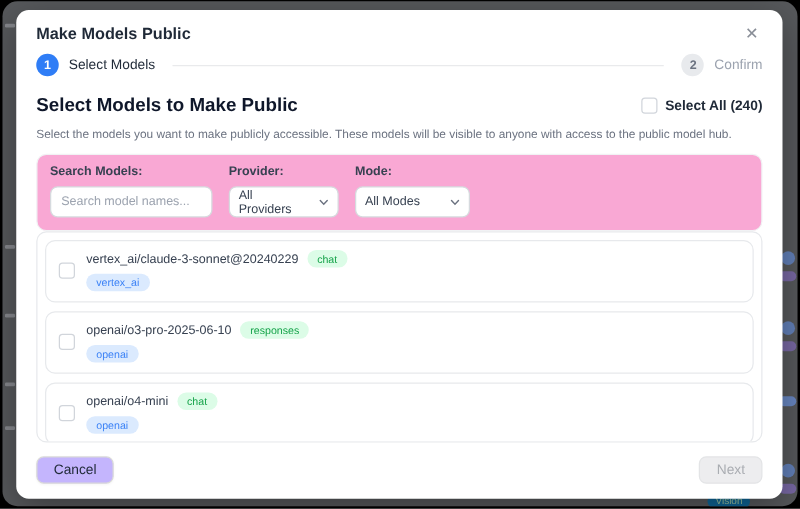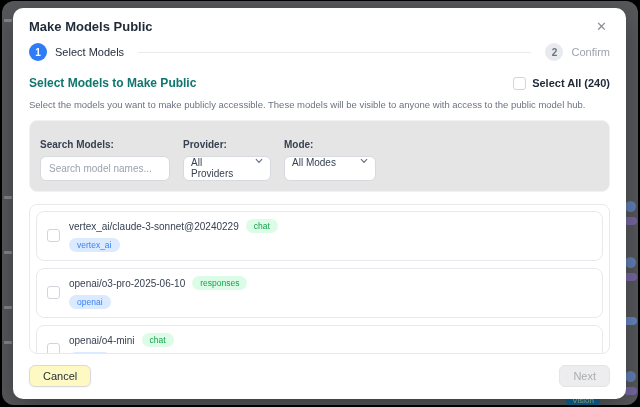--- a/index.html
+++ b/index.html
@@ -50,54 +50,54 @@
     font-size:10px; font-weight:600;
   }
   .step-circle.active { background:#2f7df6; color:#fff; }
   .step-circle.inactive { background:#e8eaed; color:#6b7280; }
   .step-label { font-size:11px; font-weight:500; }
   .step-label.active { color:#1f2937; }
   .step-label.inactive { color:#9ca3af; }
   .step-line { flex:1; height:1px; background:#e9eaec; margin:0 14px; }
 
   .section-row { display:flex; align-items:center; margin-top:15px; }
-  .section-heading { font-size:12px; font-weight:700; color:#0f766e; }
+  .section-heading { font-size:15px; font-weight:700; color:#0f172a; }
   .select-all { margin-left:auto; display:flex; align-items:center; gap:6px; cursor:pointer; }
   .checkbox {
     width:13px; height:13px; border:1px solid #d1d5db; border-radius:3px;
     background:#fff; flex:0 0 auto;
   }
   .select-all-label { font-size:11px; font-weight:600; color:#1f2937; }
 
   .description { margin-top:9px; font-size:9.5px; color:#6b7280; }
 
   .filter-box {
-    margin-top:10px; background:#e5e5e5; border:1px solid #f1f2f4;
-    border-radius:8px; padding:18px 10px 10px 10px;
+    margin-top:10px; background:#f9a8d4; border:1px solid #f1f2f4;
+    border-radius:8px; padding:8px 10px 10px 10px;
     display:flex; gap:13px;
   }
   .filter-group { display:flex; flex-direction:column; }
   .filter-label { font-size:10px; font-weight:600; color:#374151; margin-bottom:6px; }
   .text-input {
     width:130px; height:25px; border:1px solid #d6dade; border-radius:6px;
     font-size:10px; color:#374151; padding:0 8px; background:#fff; outline:none;
     font-family:"Liberation Sans","DejaVu Sans",sans-serif;
   }
   .text-input::placeholder { color:#9ca3af; }
   .select {
     height:25px; border:1px solid #d6dade; border-radius:6px; background:#fff;
     font-size:10px; color:#374151; padding:0 7px;
-    display:flex; gap:8px; cursor:pointer;
+    display:flex; align-items:center; gap:8px; cursor:pointer;
   }
   .select .sel-value { flex:1; }
   .chev { width:8px; height:8px; flex:0 0 auto; }
   .sel-provider { width:88px; } .sel-mode { width:92px; } .sel-features { width:102px; }
 
   .model-list {
-    margin-top:12px; flex:1; border:1px solid #e7e9ec; border-radius:8px;
+    flex:1; border:1px solid #e7e9ec; border-radius:8px;
     padding:6px; overflow:hidden;
   }
   .model-card {
     border:1px solid #e7e9ec; border-radius:8px; background:#fff;
     padding:7px 10px 8px 10px; margin-bottom:7px;
     display:flex; align-items:center; gap:9px;
   }
   .model-info { display:flex; flex-direction:column; gap:5px; }
   .model-line1 { display:flex; align-items:center; gap:7px; }
   .model-name { font-size:10px; font-weight:500; color:#374151; }
@@ -107,21 +107,21 @@
   }
   .badge-mode { background:#dcfce7; color:#16a34a; }
   .badge-provider { background:#dbeafe; color:#3b82f6; }
 
   .footer { margin-top:11px; display:flex; align-items:center; }
   .btn {
     font-size:11px; font-weight:500; border-radius:6px; padding:4px 13px; cursor:pointer;
     font-family:"Liberation Sans","DejaVu Sans",sans-serif;
   }
   .btn-cancel {
-    background:#fef9c3; border:1px solid #d9d9d9; color:#1f2937;
+    background:#c4b5fd; border:1px solid #d9d9d9; color:#1f2937;
     box-shadow:0 1px 2px rgba(0,0,0,.04);
   }
   .btn-next {
     margin-left:auto; background:#ededef; border:1px solid #e3e4e6; color:#aaadb2;
     cursor:not-allowed;
   }
 </style>
 </head>
 <body>
 

